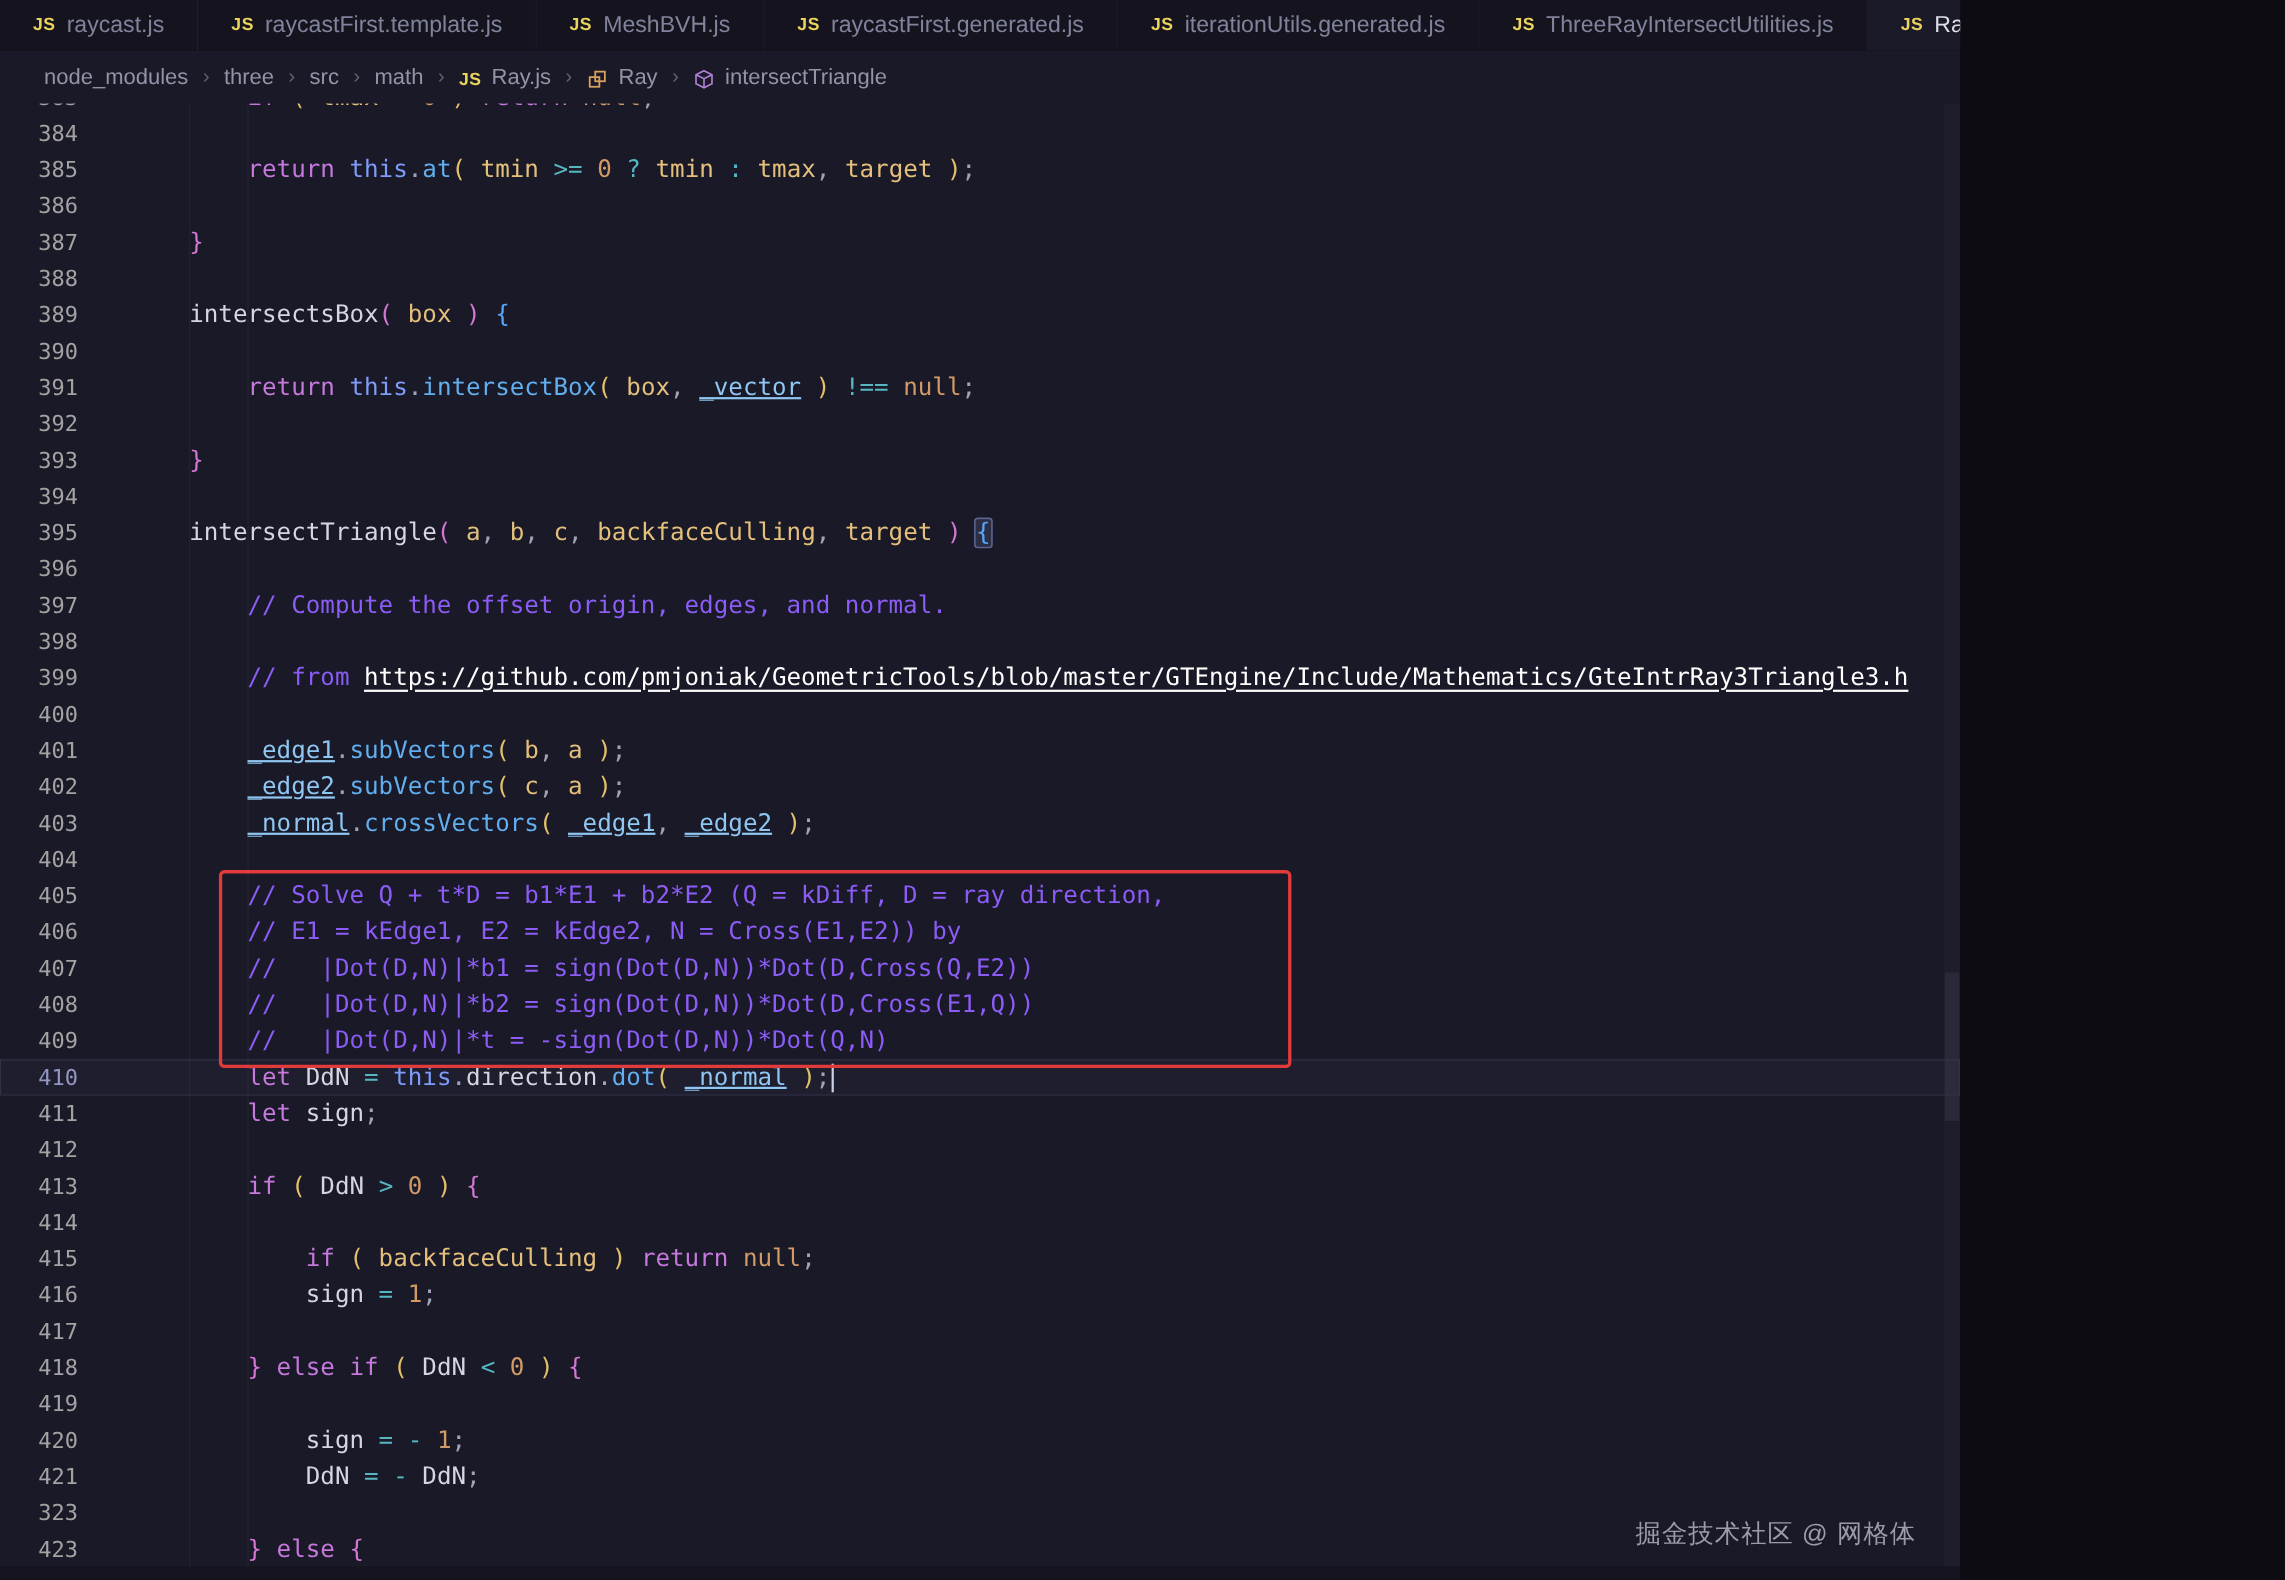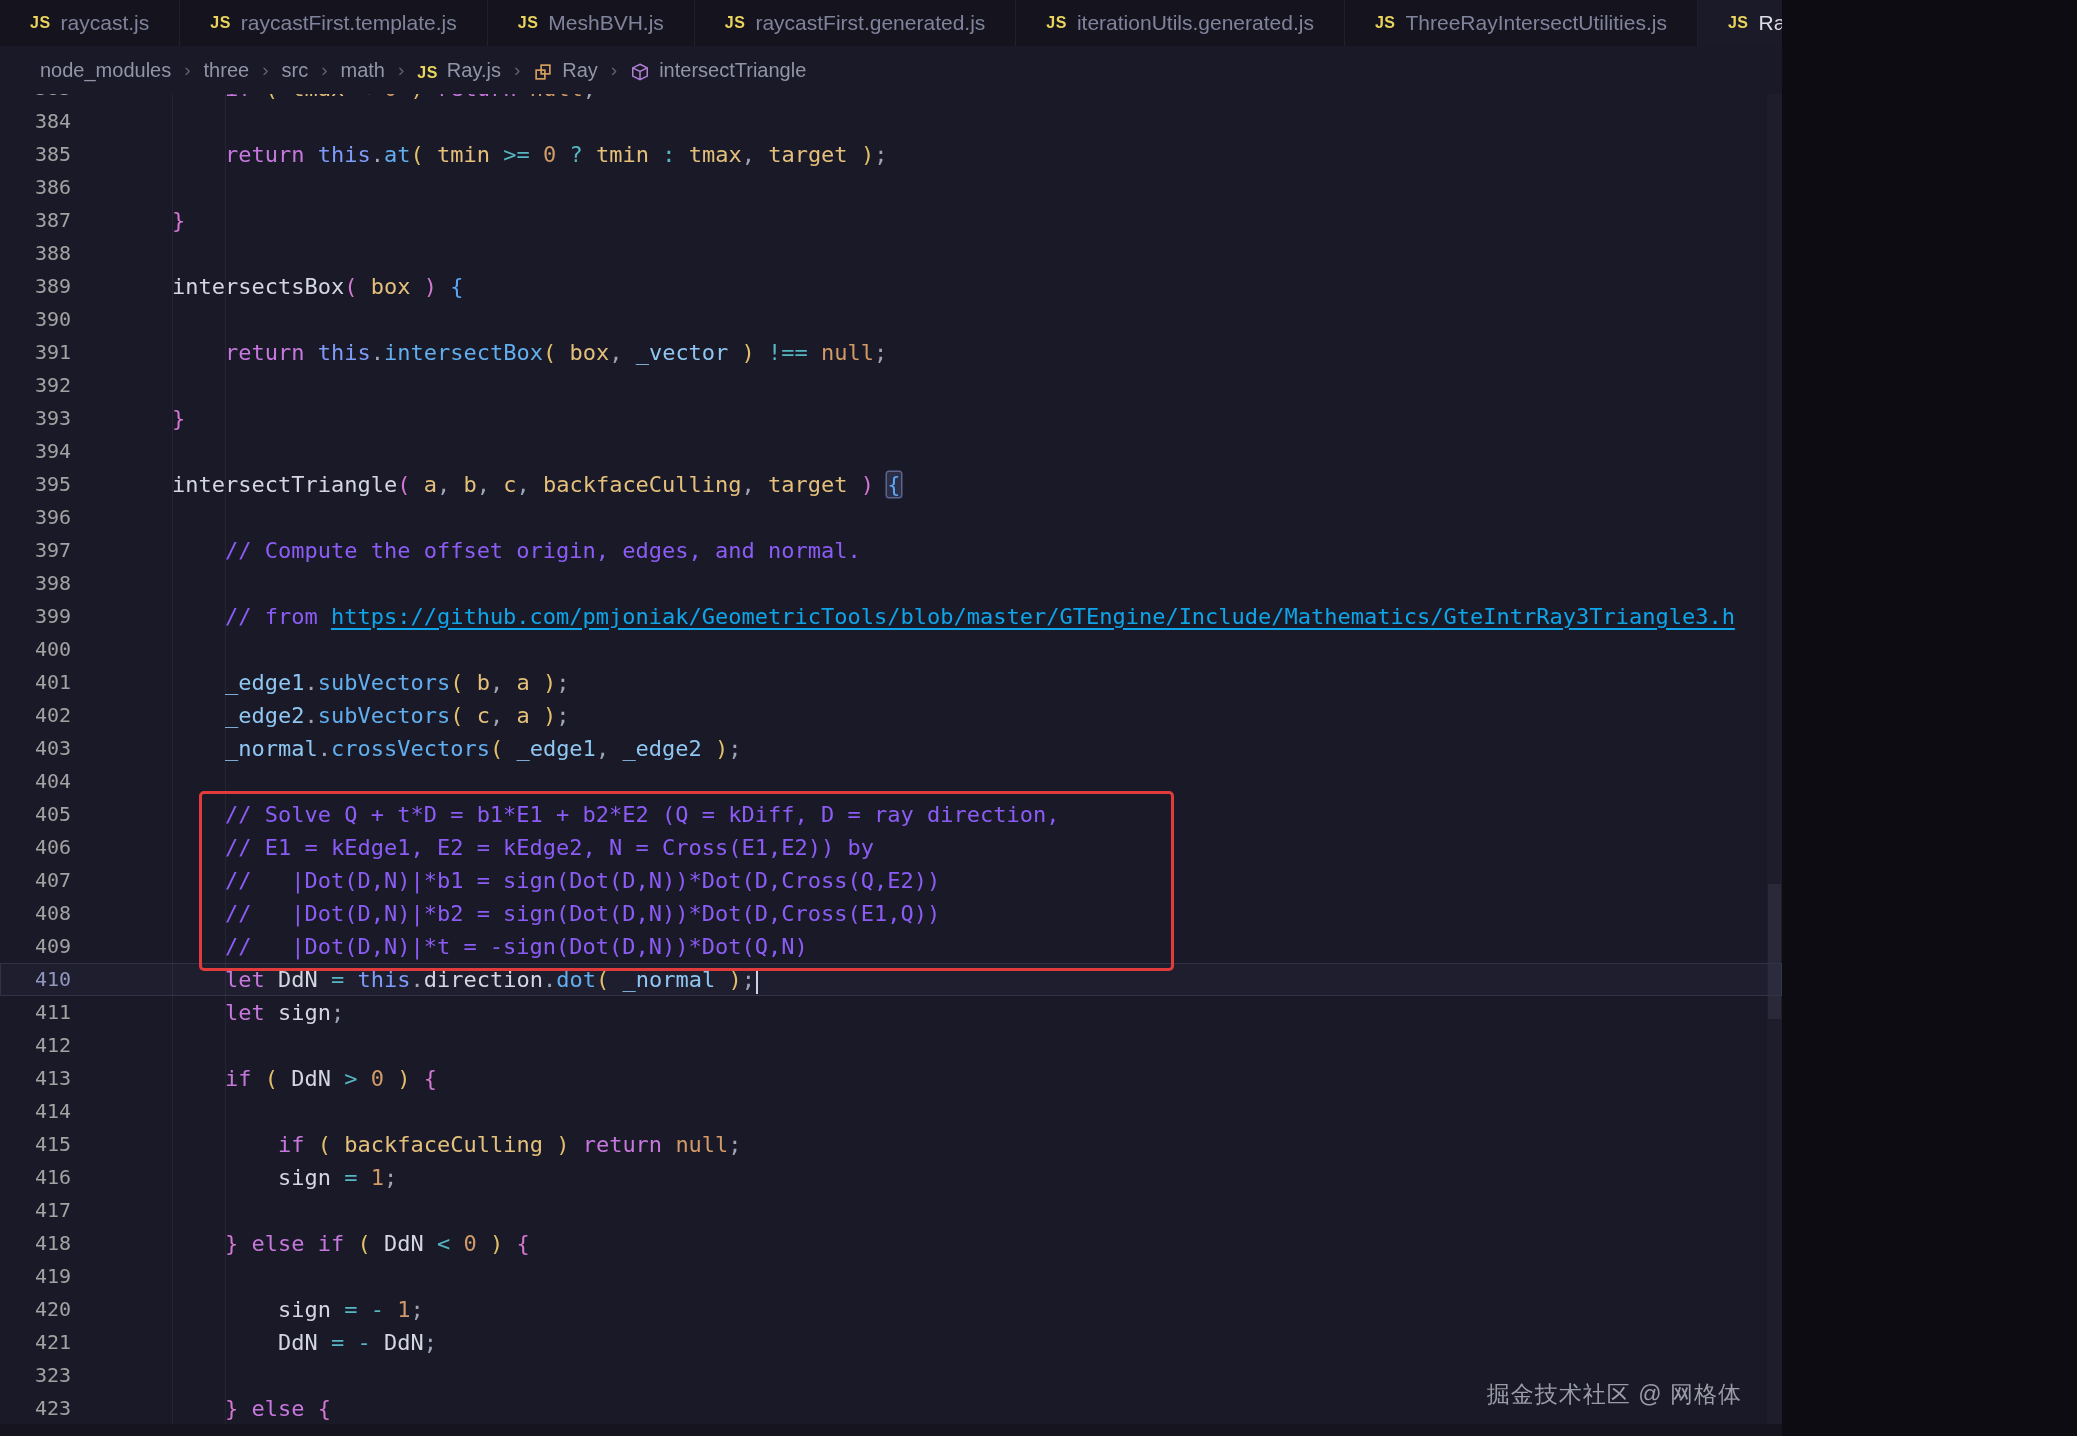--- a/index.html
+++ b/index.html
@@ -37,26 +37,26 @@
   }
   .row.active { background:rgba(130,140,200,0.05); box-shadow:inset 0 0 0 1px rgba(160,170,225,0.14); }
   .gutter-num { width:95px; padding-right:24px; text-align:right; color:#a3a3a3; font-size:20px; flex:none; }
   .row.active .gutter-num { color:#9297c2; }
   .code-text { white-space:pre; padding-left:24px; position:relative; z-index:1; }
   
   .tk-pl { color:#d4d6e2; }
   .tk-kw { color:#c678dd; }
   .tk-th { color:#7e9cf9; }
   .tk-fn { color:#61afef; }
-  .tk-vr { color:#8fc7f2; }
+  .tk-vr { color:#8fc7f2;text-decoration:underline; }
   .tk-pm { color:#e5c07b; }
   .tk-nu { color:#d19a66; }
   .tk-op { color:#56b6c2; }
   .tk-cm { color:#8b5cf6; }
-  .tk-ur { color:#0ea5e9; text-decoration:underline; text-underline-offset:4px; }
+  .tk-ur { color:#ffffff; text-decoration:underline; text-underline-offset:4px; }
   .tk-pu { color:#9fa4b8; }
   .tk-pa { color:#e2c06a; }
   .tk-pb { color:#d477d4; }
   .tk-pc { color:#5aa6f8; }
   .tk-bx { color:#5aa6f8; box-shadow:0 0 0 1.5px #5d648f; background:rgba(100,110,160,0.25); border-radius:2px; }
   .cursor { display:inline-block; width:2px; height:26px; background:#ccd2e8; vertical-align:middle; margin-left:1px; }
   .annotation-box { position:absolute; border:3px solid #e23b3b; border-radius:5px; z-index:3; pointer-events:none; }
   
   .v-scrollbar { position:absolute; top:0; right:0; bottom:0; width:15px; background:rgba(255,255,255,0.02); z-index:4; }
   .v-thumb { position:absolute; top:790px; right:1px; width:13px; height:135px; background:#323244; opacity:0.6; }

